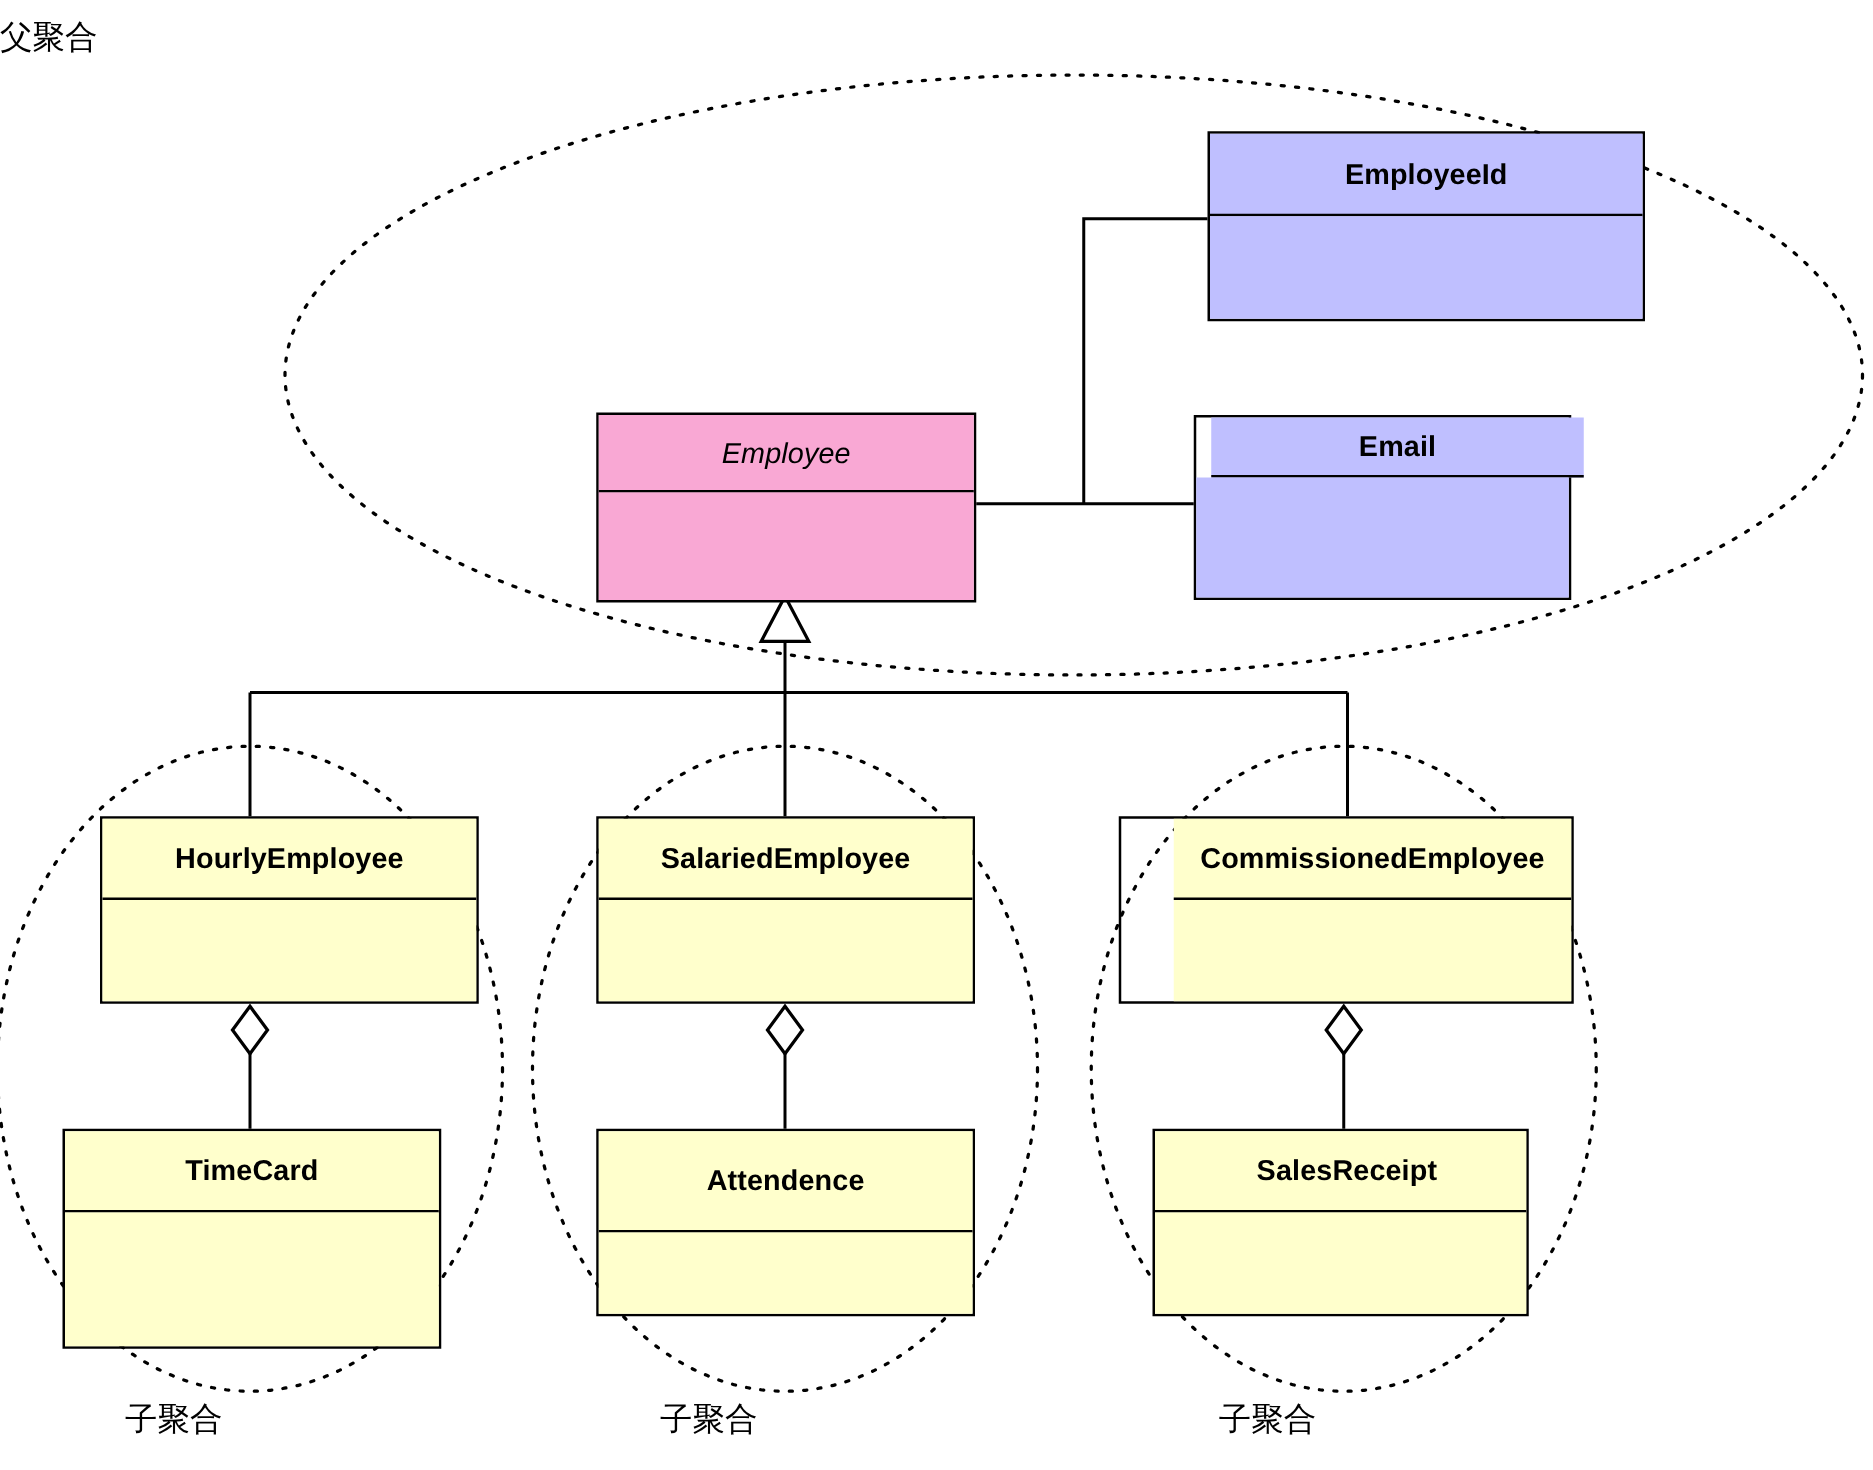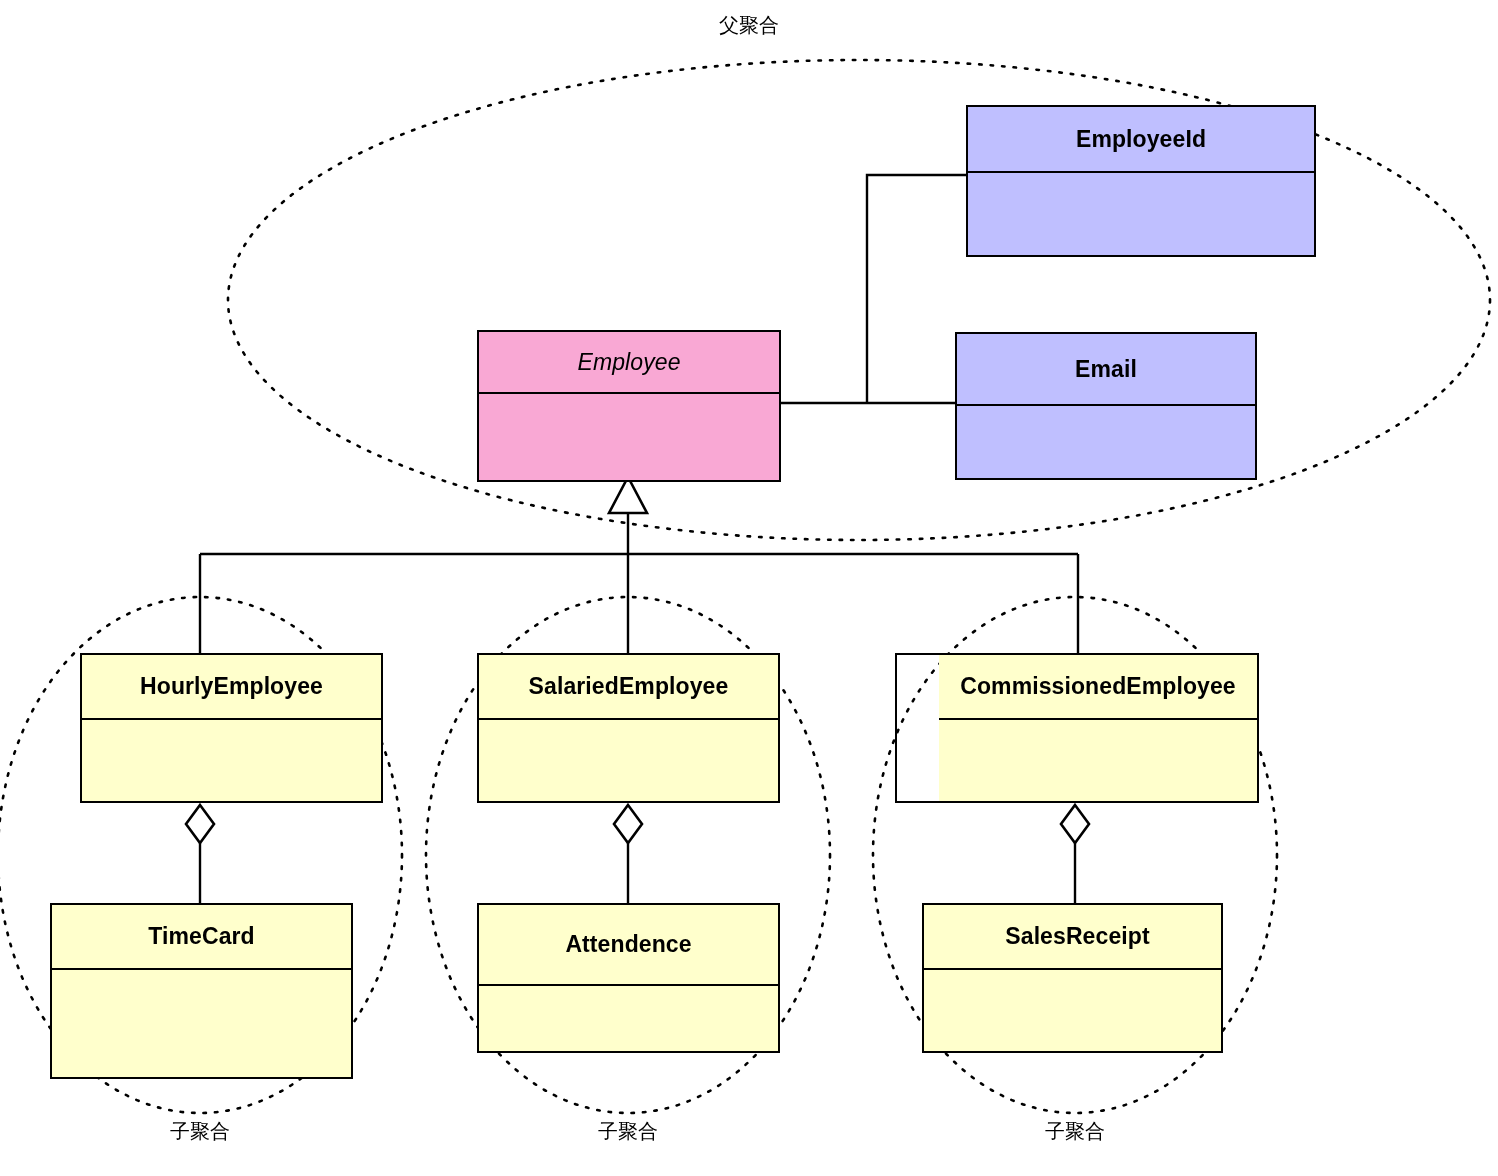--- a/index.html
+++ b/index.html
@@ -54,24 +54,24 @@
   .cls-body {
     flex: 1 1 auto;
     width: 100%;
   }
   .fill-white { background: #f9a8d4; }
   .fill-lav   { background: #bfbfff; }
   .fill-yel   { background: #ffffcc; }
 
   .grp-label {
     position: absolute;
-    font-size: 20px;
+    font-size: 26px;
     color: #000000;
     white-space: nowrap;
-    text-align: center;
+    text-align: left;
     font-family: "DejaVu Sans", "Liberation Sans", sans-serif;
   }
 </style>
 </head>
 <body>
 
 <div id="canvas">
 
   <svg id="diagram-svg" viewBox="0 0 1498 1176">
 
@@ -104,21 +104,21 @@
   </div>
 
   <div class="cls-box" style="left:966px; top:105px; width:350px; height:152px;">
     <div class="cls-header fill-lav" style="height:66px;">
       <span class="cls-name">EmployeeId</span>
     </div>
     <div class="cls-body fill-lav"></div>
   </div>
 
   <div class="cls-box" style="left:955px; top:332px; width:302px; height:148px;">
-    <div class="cls-header fill-lav" style="height:72px;">
+    <div class="cls-header fill-lav" style="height:48px;margin-left:12px;">
       <span class="cls-name">Email</span>
     </div>
     <div class="cls-body fill-lav"></div>
   </div>
 
   <div class="cls-box" style="left:477px; top:330px; width:304px; height:152px;">
     <div class="cls-header fill-white" style="height:62px;">
       <span class="cls-name abstract">Employee</span>
     </div>
     <div class="cls-body fill-white"></div>

